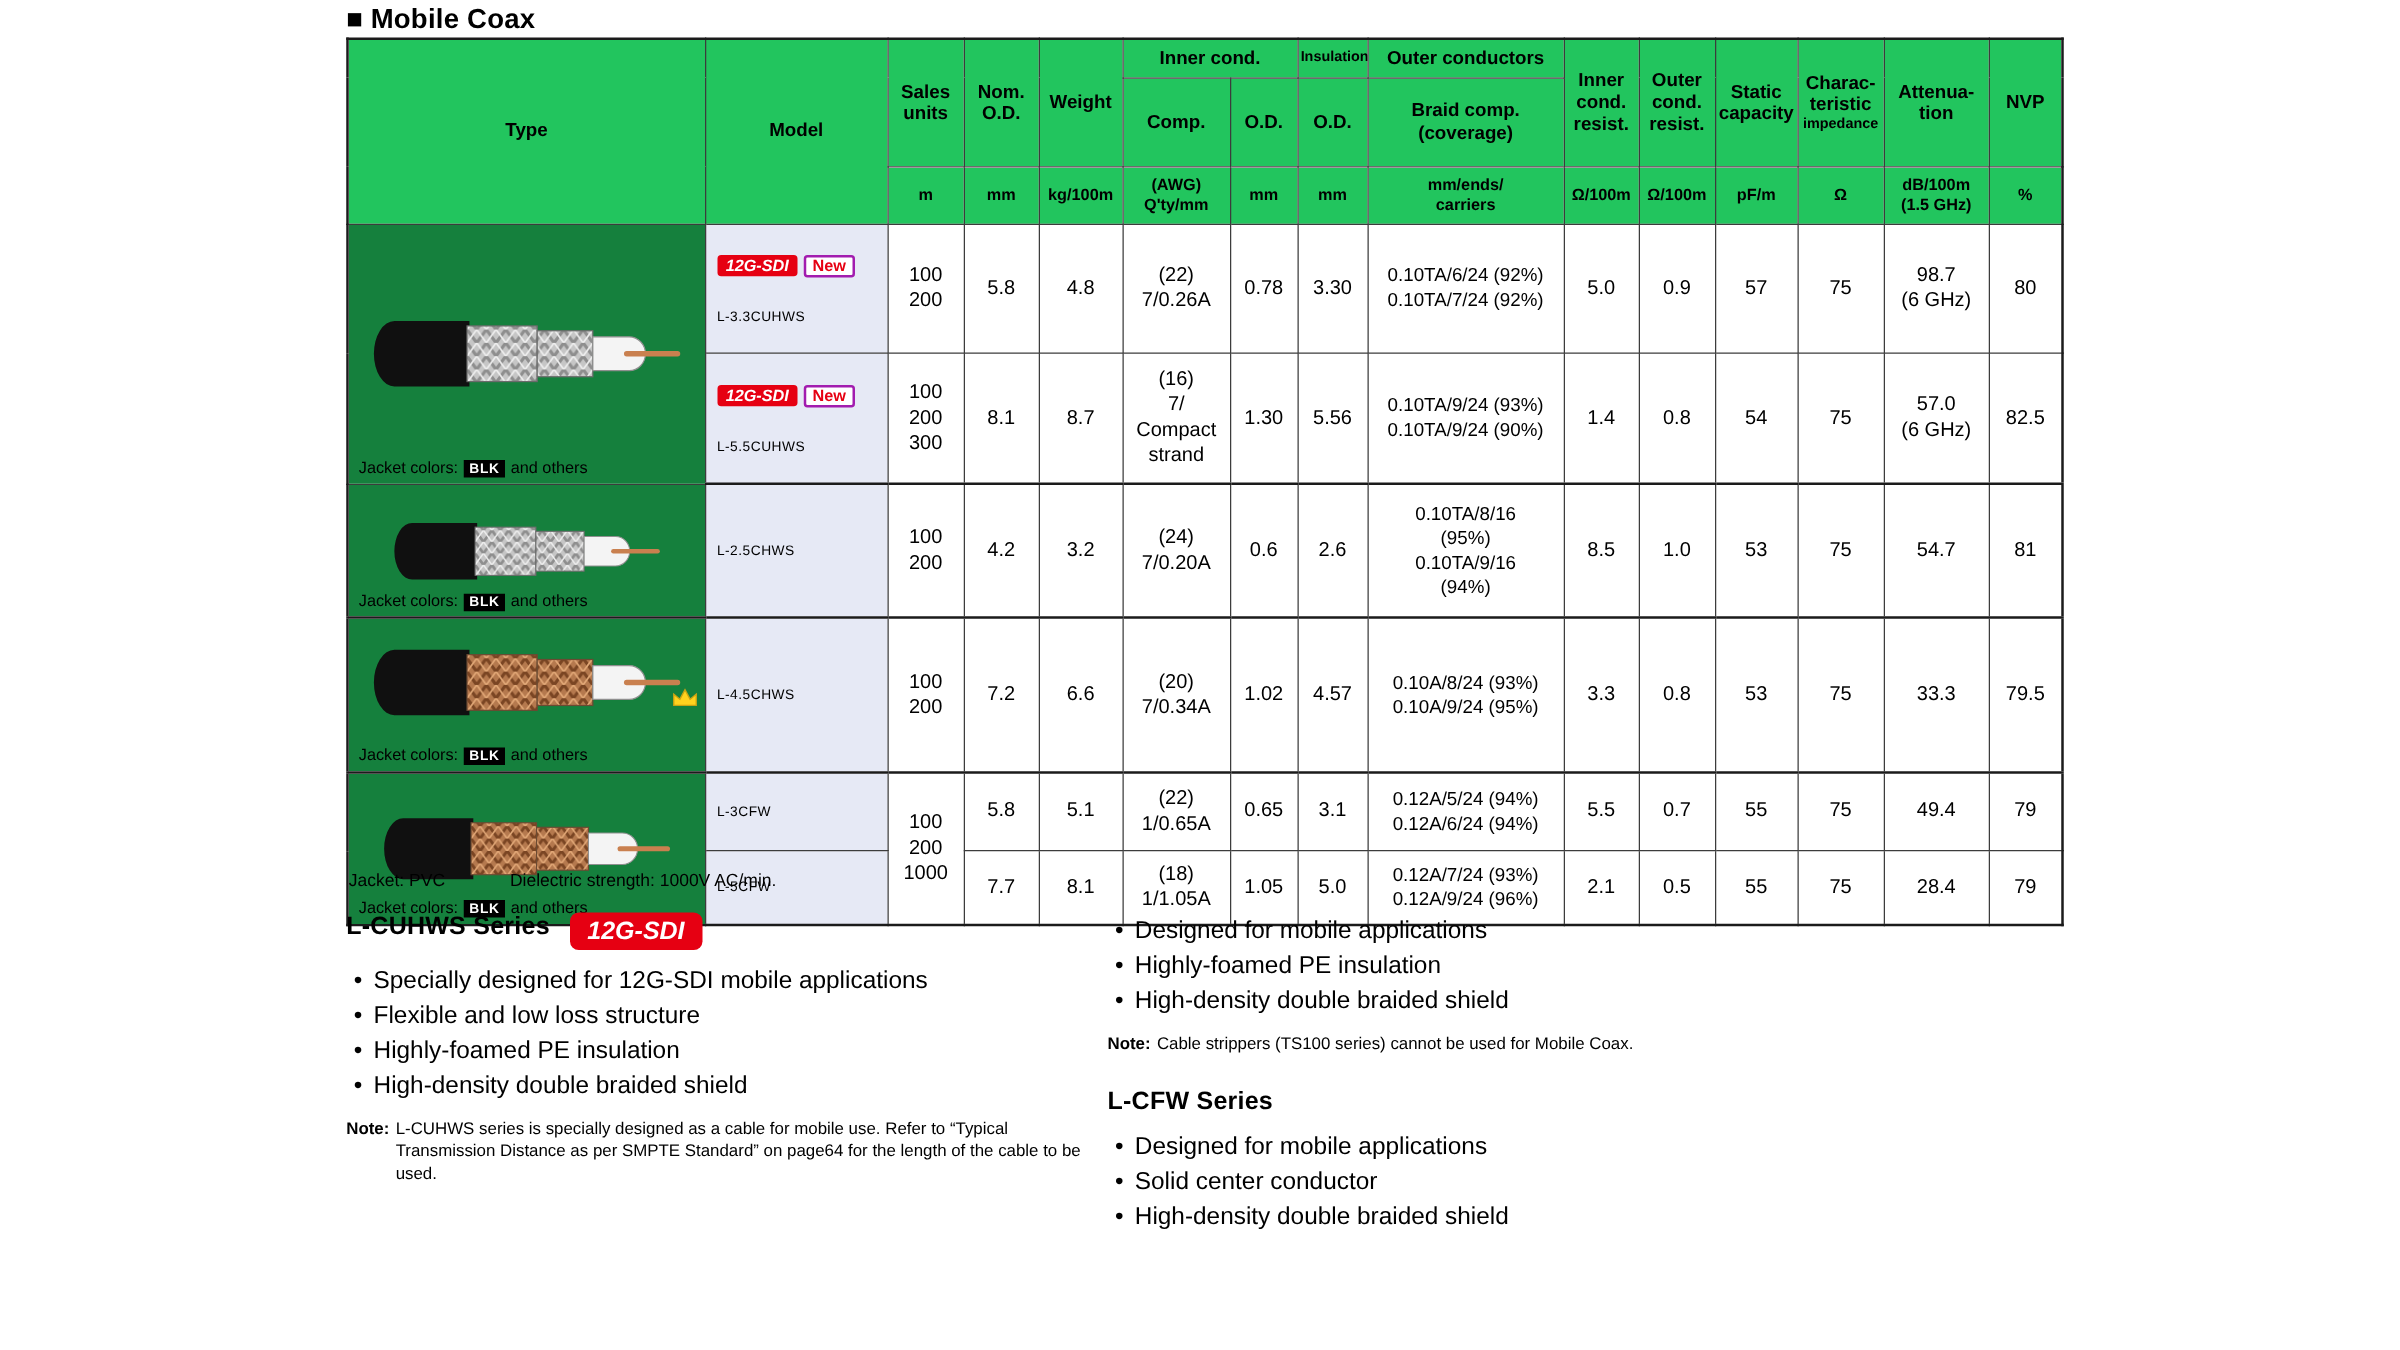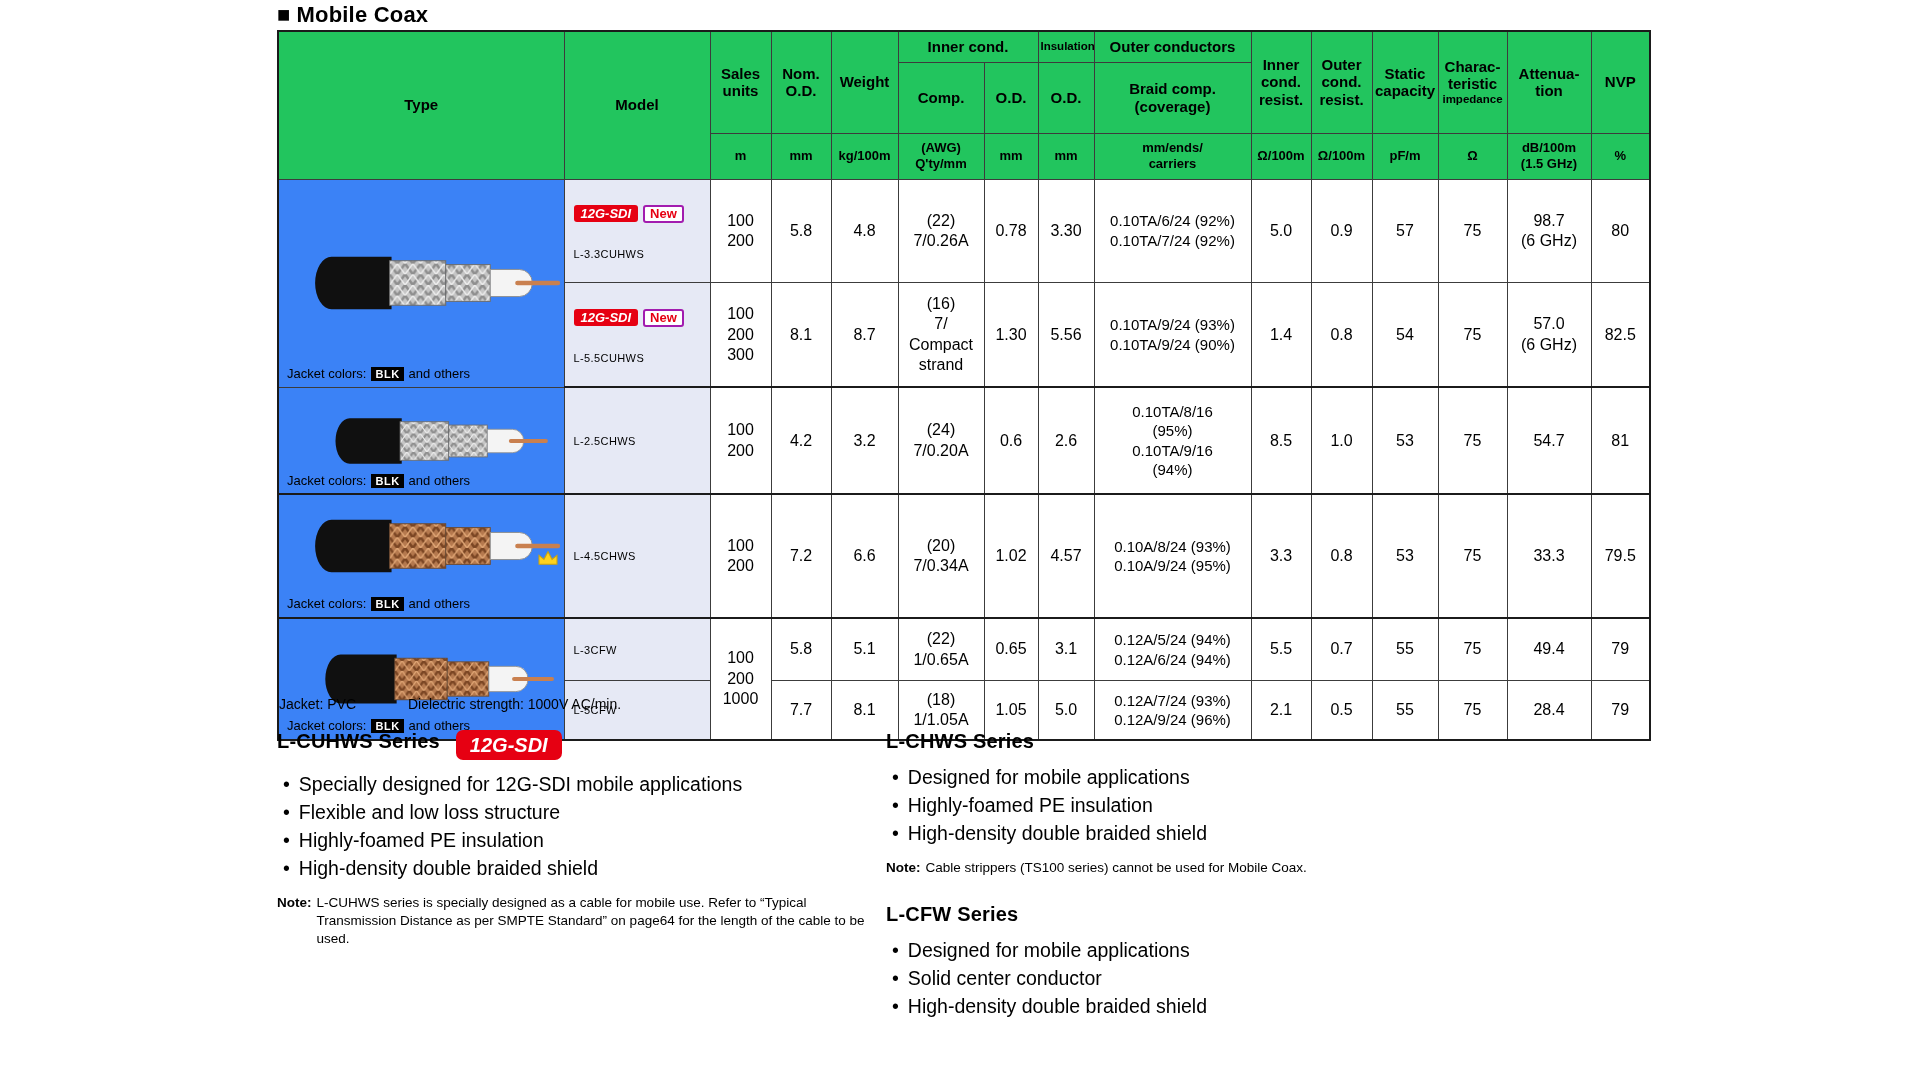--- a/index.html
+++ b/index.html
@@ -19,21 +19,21 @@
   .spec tr.hC th{font-size:13px;line-height:1.2;}
   .spec td{font-size:16px;line-height:1.28;background:#fff;}
   td.c-braid{font-size:15px;line-height:1.3;}
   td.model{background:#e6e9f5;text-align:left;padding-left:9px;}
   td.model .name{font-weight:normal;font-size:11px;letter-spacing:.4px;white-space:nowrap;}
   td.model .badges{margin:2px 0 3px 0;white-space:nowrap;}
   .badge-sdi{display:inline-block;background:#e60012;color:#fff;font-style:italic;font-weight:bold;
              font-size:13px;line-height:17px;padding:0 7px;border-radius:3px;margin-right:5px;}
   .badge-new{display:inline-block;background:#fff;border:2px solid #a21caf;color:#e60012;font-weight:bold;
              font-size:13px;line-height:14px;padding:0 5px;border-radius:3px;}
-  td.type{background:#3b82f6;text-align:right;position:relative;padding:0;}
+  td.type{background:#15803d;text-align:center;position:relative;padding:0;}
   td.type svg.cable{display:inline-block;vertical-align:middle;margin-left:2px;}
   .jlabel{position:absolute;left:8px;bottom:4px;font-size:13px;white-space:nowrap;}
   .jlabel .blk{display:inline-block;background:#000;color:#fff;font-size:11px;font-weight:bold;
                line-height:14px;padding:0 4px;margin:0 5px;letter-spacing:.5px;}
   svg.crown{position:absolute;right:4px;top:44%;}
   tr.hA{height:31px;} tr.hB{height:71px;} tr.hC{height:46px;}
   tr.r1{height:83px;} tr.r2{height:86px;} tr.r3{height:107px;}
   tr.r4{height:104px;} tr.r5{height:63px;} tr.r6{height:59px;}
   tr.gend td{border-bottom:2px solid #1b1b1b;}
 
@@ -340,23 +340,20 @@
       <li>High-density double braided shield</li>
     </ul>
     <div class="note">
       <b>Note:</b>
       <span class="ntext">L-CUHWS series is specially designed as a cable for mobile use. Refer to “Typical Transmission Distance as per SMPTE Standard” on page64 for the length of the cable to be used.</span>
     </div>
   </div>
 
   <div class="col-right">
     <div>
-      <div class="series-head">
-        <h2>L-CHWS Series</h2>
-      </div>
       <ul class="feat">
         <li>Designed for mobile applications</li>
         <li>Highly-foamed PE insulation</li>
         <li>High-density double braided shield</li>
       </ul>
       <div class="note">
         <b>Note:</b>
         <span class="ntext">Cable strippers (TS100 series) cannot be used for Mobile Coax.</span>
       </div>
     </div>

